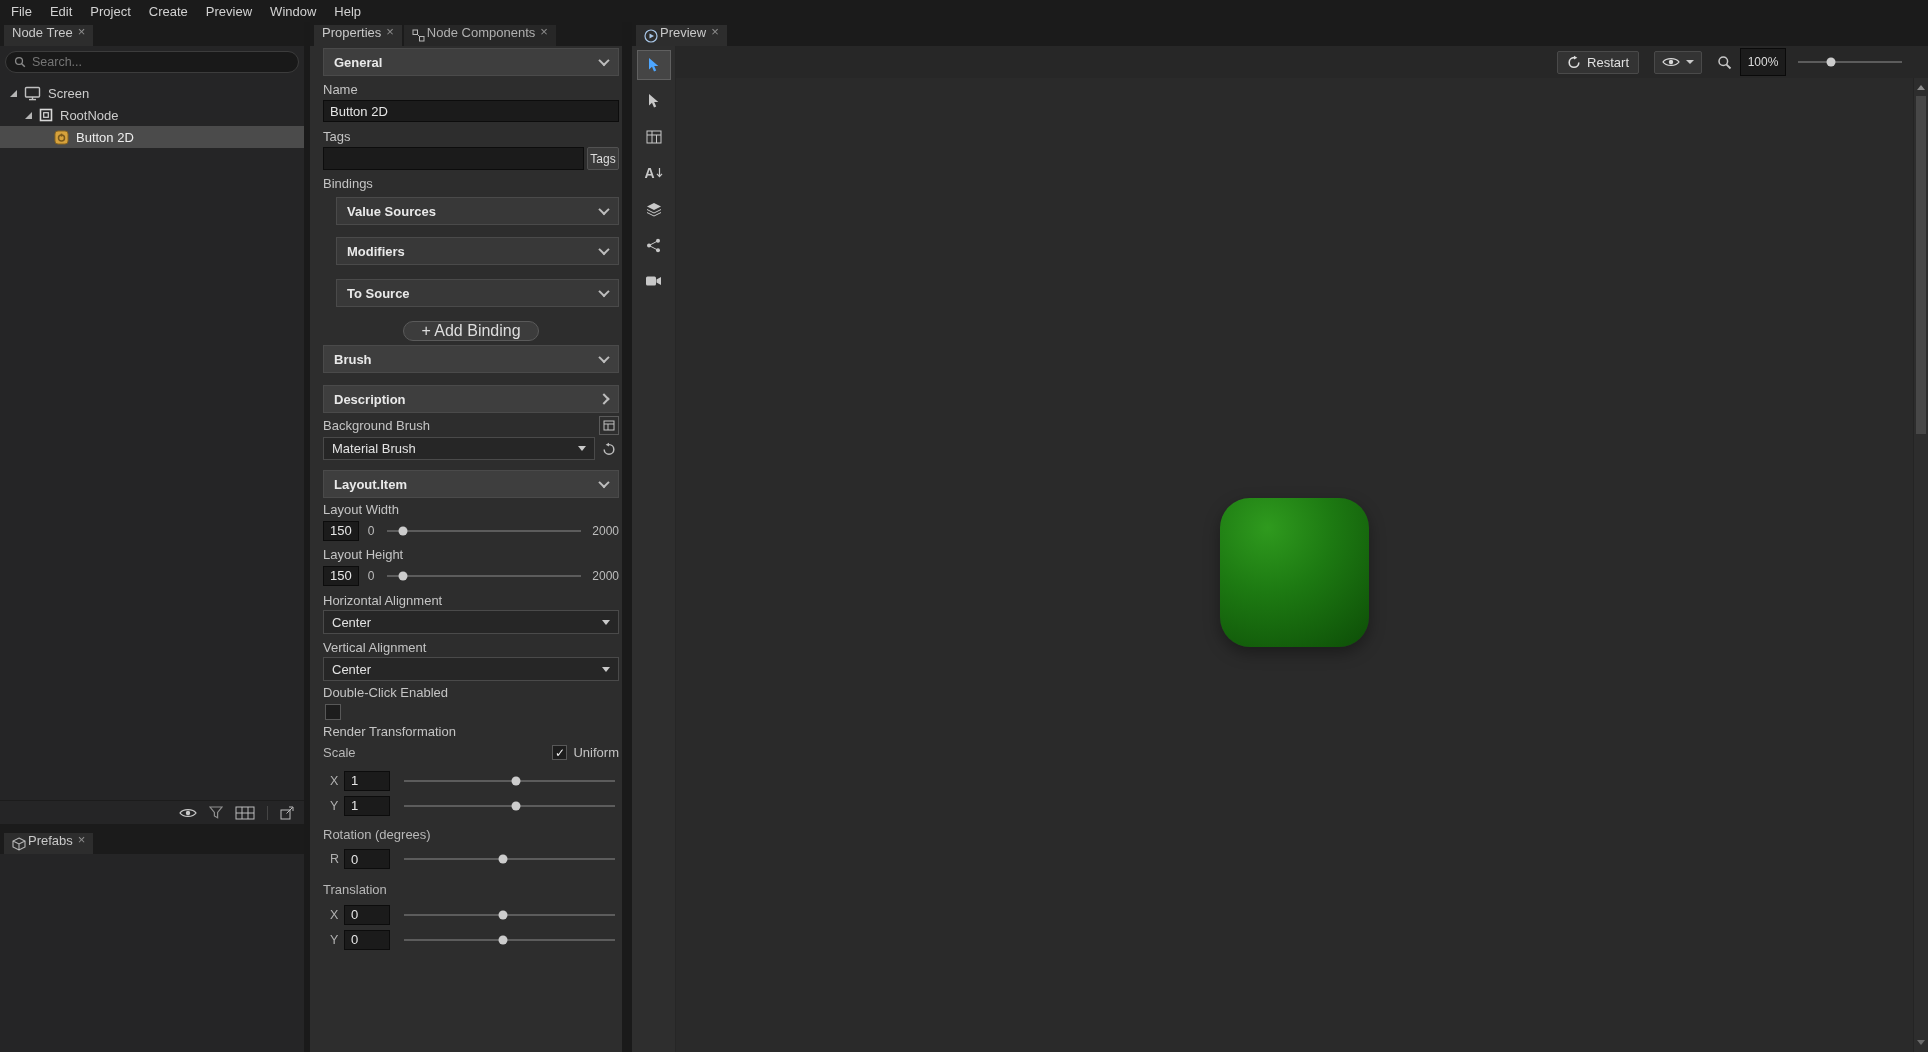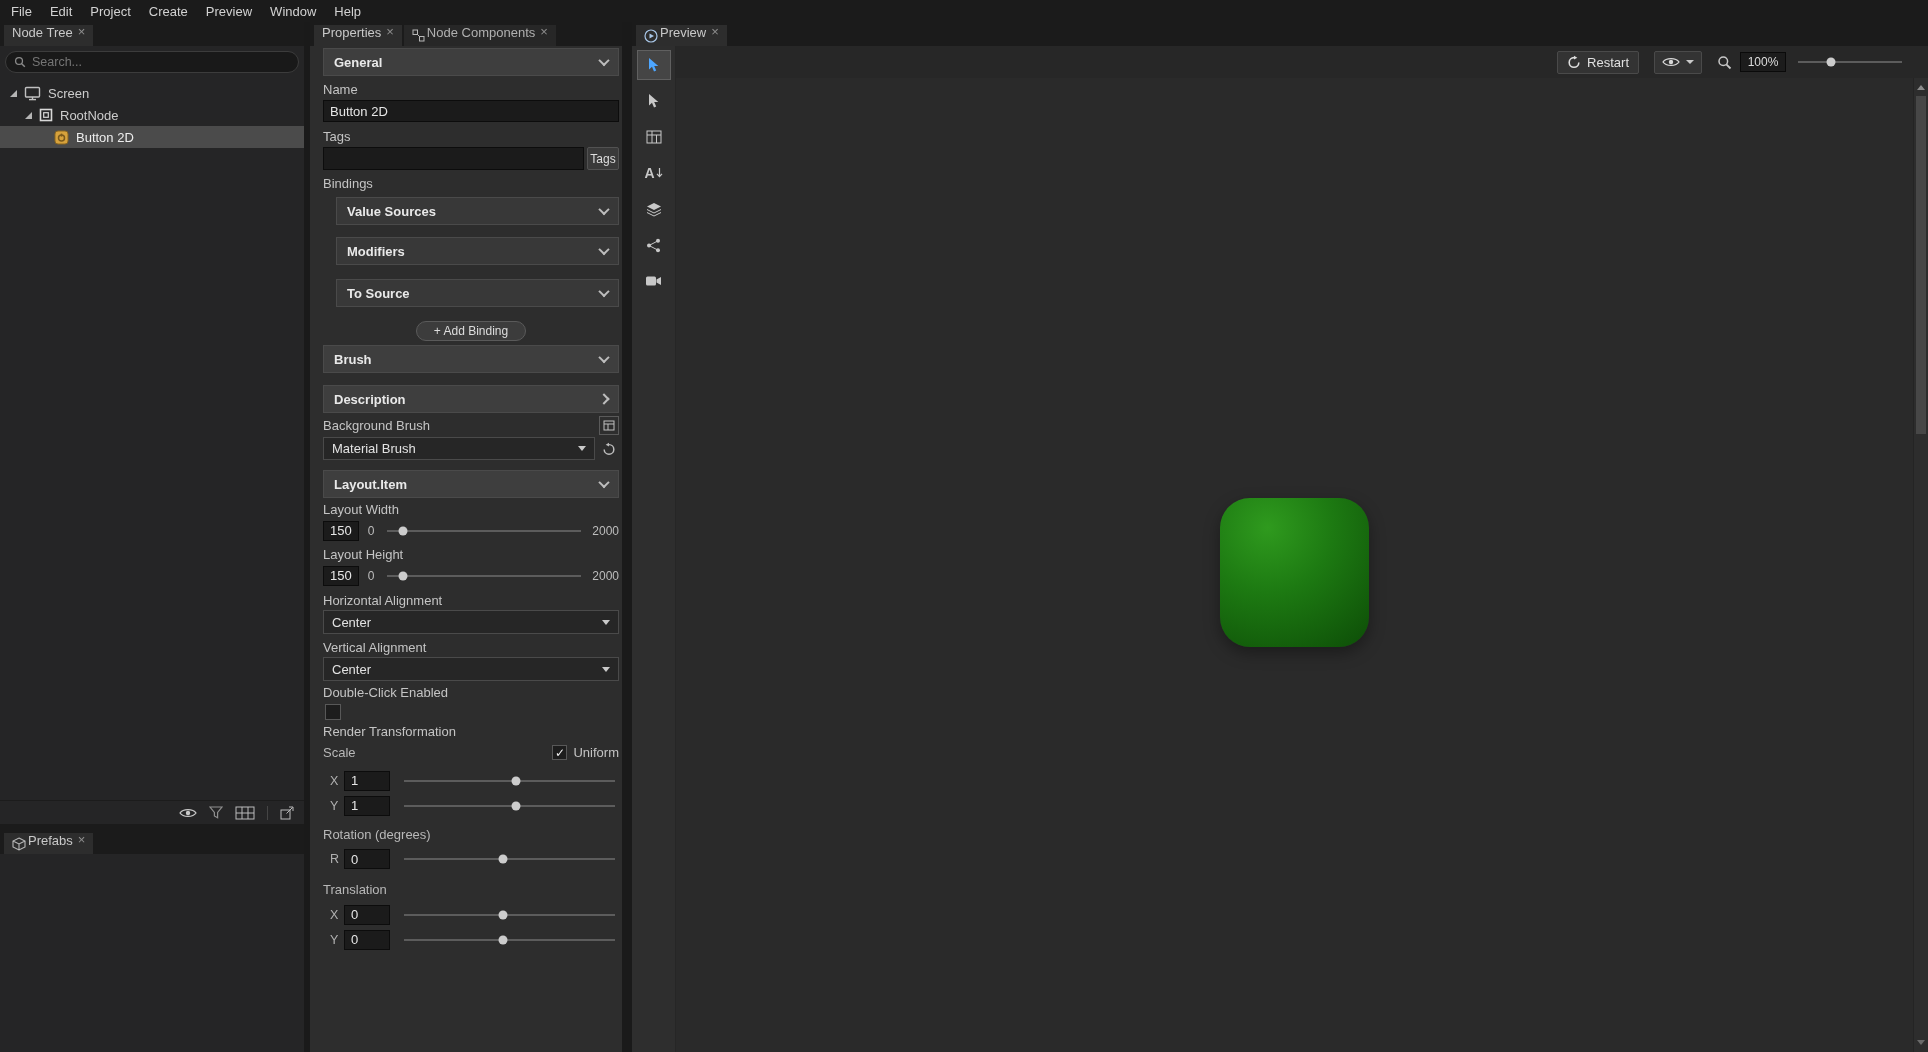--- a/index.html
+++ b/index.html
@@ -41,21 +41,21 @@
   .sec.sub{margin-left:13px;background:#383838}
   .chev-d{width:8px;height:8px;border-right:2px solid #bdbdbd;border-bottom:2px solid #bdbdbd;transform:rotate(45deg) translate(-1px,-1px)}
   .chev-r{width:8px;height:8px;border-right:2px solid #bdbdbd;border-bottom:2px solid #bdbdbd;transform:rotate(-45deg)}
   .plabel{font-size:13px;color:#c4c4c4;line-height:13px}
   .tinput{background:#1b1b1b;border:1px solid #0c0c0c;color:#e6e6e6;font-size:13px;font-family:inherit;padding:0 6px;outline:none}
   .name-input{width:100%;height:22px}
   .tags-row{display:flex;gap:3px;height:23px}
   .tags-input{flex:1;height:23px}
   .tags-btn{width:32px;background:#3a3a3a;border:1px solid #525252;color:#dddddd;font-size:12px;display:flex;align-items:center;justify-content:center;border-radius:2px}
   .addb-wrap{display:flex;justify-content:center}
-  .addb{height:20px;background:#3c3c3c;border:1px solid #5a5a5a;border-radius:10px;color:#dddddd;font-size:12px;display:inline-flex;align-items:center;padding:0 17px}
+  .addb{height:20px;background:#3c3c3c;border:1px solid #5a5a5a;border-radius:10px;color:#dddddd;font-size:16px;display:inline-flex;align-items:center;padding:0 17px}
   .row-split{display:flex;align-items:center}
   .mini-btn{width:20px;height:19px;background:#2e2e2e;border:1px solid #5a5a5a;display:flex;align-items:center;justify-content:center}
   .dd{height:24px;background:#262626;border:1px solid #4a4a4a;display:flex;align-items:center;padding:0 8px;color:#e2e2e2}
   .dd .car{margin-left:auto;width:0;height:0;border-left:4.5px solid transparent;border-right:4.5px solid transparent;border-top:5.5px solid #c9c9c9}
   .mat-row{display:flex;align-items:center;gap:4px}
   .mat-row .dd{flex:1;height:23px}
   .srow{display:flex;align-items:center;height:21px}
   .num{width:36px;height:20px;flex:none}
   .minmax{font-size:12px;color:#bdbdbd}
   .min-l{width:24px;text-align:center;flex:none}
@@ -74,21 +74,21 @@
   
   .pv-body{flex:1;display:flex;min-height:0}
   .strip{width:44px;background:#2e2e2e;flex:none;padding-top:5px;border-right:1px solid #262626}
   .tool{width:32px;height:28px;margin:0 auto 8px;display:flex;align-items:center;justify-content:center;gap:1px}
   .tool.selected{background:#454545;outline:1px solid #606060}
   .pv-right{flex:1;display:flex;flex-direction:column;min-width:0}
   .pv-toolbar{height:32px;background:#272727;display:flex;align-items:center;justify-content:flex-end;gap:15px;padding-right:22px;flex:none}
   .btn{height:23px;background:#333333;border:1px solid #4a4a4a;border-radius:2px;display:flex;align-items:center;gap:6px;padding:0 9px;color:#e0e0e0}
   .caret-s{width:0;height:0;border-left:4px solid transparent;border-right:4px solid transparent;border-top:4.5px solid #c9c9c9}
   .zoom-group{display:flex;align-items:center;gap:8px}
-  .zoom-box{width:46px;height:20px;background:#1c1c1c;border:1px solid #0a0a0a;display:flex;align-items:center;justify-content:center;font-size:12px;color:#dddddd}
+  .zoom-box{width:46px;height:28px;background:#1c1c1c;border:1px solid #0a0a0a;display:flex;align-items:center;justify-content:center;font-size:12px;color:#dddddd}
   .pv-slider{width:104px;position:relative;height:20px}
   .pv-lower{flex:1;display:flex;min-height:0}
   .canvas{flex:1;background:#2a2a2a;position:relative;min-width:0}
   .green{position:absolute;left:544px;top:420px;width:149px;height:149px;border-radius:30px;
     background:radial-gradient(145% 145% at 32% 20%, #2f9a1e 0%, #1d7a12 30%, #0d4d07 72%, #083c05 100%);
     box-shadow:0 6px 16px rgba(0,0,0,.35)}
   .vscroll{width:15px;background:#2d2d2d;flex:none;position:relative;border-left:1px solid #242424}
   .vs-up{position:absolute;top:7px;left:50%;transform:translateX(-50%);width:0;height:0;border-left:4px solid transparent;border-right:4px solid transparent;border-bottom:5px solid #8a8a8a}
   .vs-down{position:absolute;bottom:7px;left:50%;transform:translateX(-50%);width:0;height:0;border-left:4px solid transparent;border-right:4px solid transparent;border-top:5px solid #6a6a6a}
   .vs-thumb{position:absolute;left:2px;right:2px;top:18px;height:338px;background:#474747}

